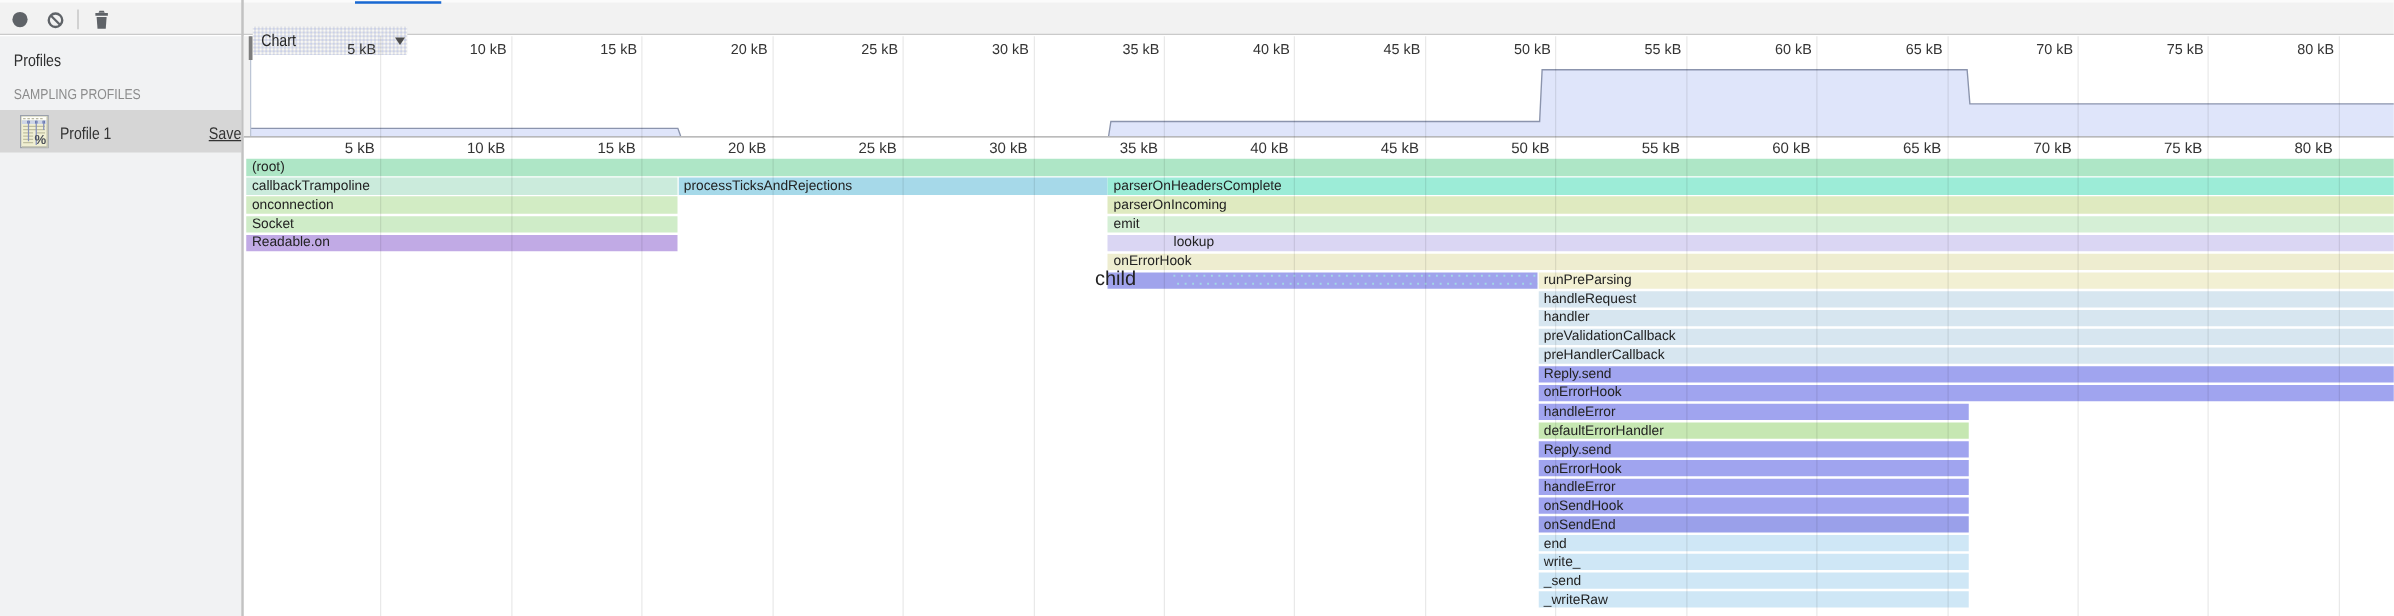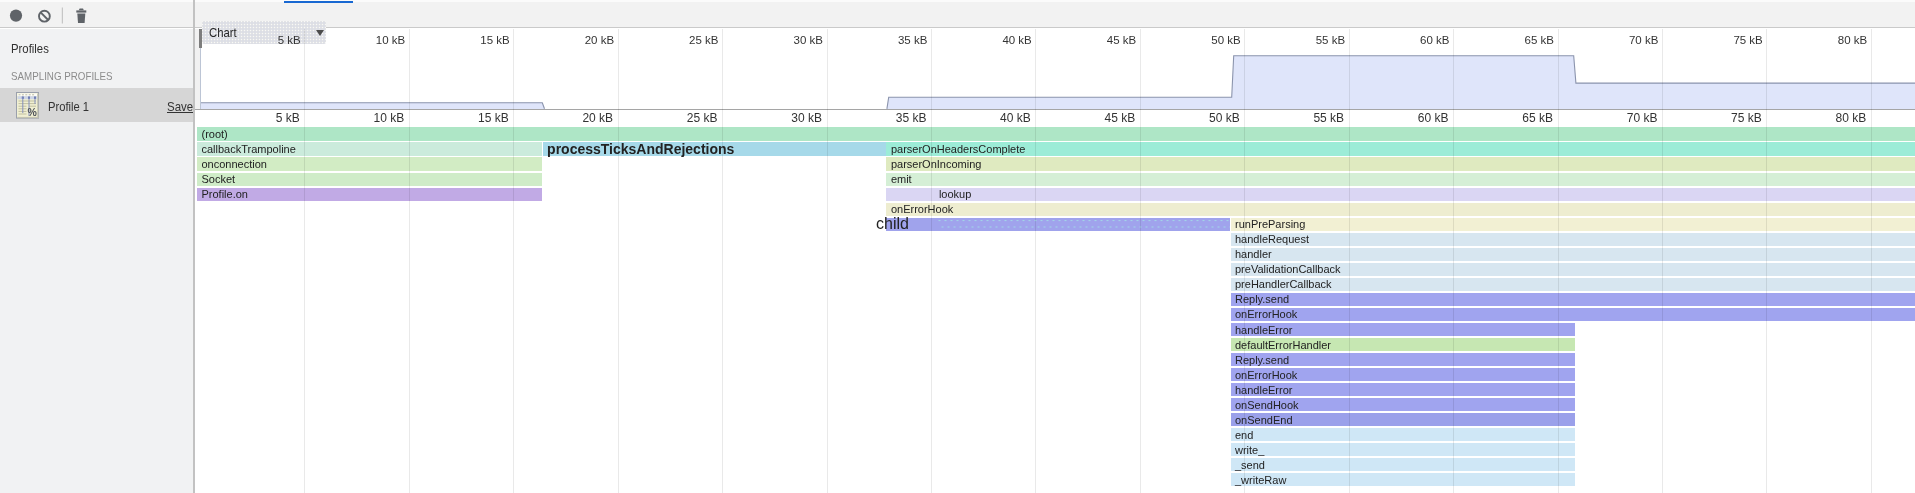--- a/index.html
+++ b/index.html
@@ -98,33 +98,33 @@
 <div class="abs" style="left:1378.5px;top:111.3px;width:70px;height:14px;font-size:12px;color:#333;text-align:right;">60 kB</div>
 <div class="abs" style="left:1483.0px;top:111.3px;width:70px;height:14px;font-size:12px;color:#333;text-align:right;">65 kB</div>
 <div class="abs" style="left:1587.4px;top:111.3px;width:70px;height:14px;font-size:12px;color:#333;text-align:right;">70 kB</div>
 <div class="abs" style="left:1691.8px;top:111.3px;width:70px;height:14px;font-size:12px;color:#333;text-align:right;">75 kB</div>
 <div class="abs" style="left:1796.2px;top:111.3px;width:70px;height:14px;font-size:12px;color:#333;text-align:right;">80 kB</div>
 <div class="abs" style="left:197.0px;top:127.4px;width:1718.0px;height:13.5px;background-color:#aee6c6;"></div>
 <div class="abs" style="left:201.5px;top:128.2px;height:13.5px;font-size:11px;line-height:12.5px;color:#222;white-space:nowrap;z-index:6;">(root)</div>
 <div class="abs" style="left:197.0px;top:142.4px;width:344.8px;height:13.5px;background-color:#cbebdc;"></div>
 <div class="abs" style="left:201.5px;top:143.2px;height:13.5px;font-size:11px;line-height:12.5px;color:#222;white-space:nowrap;z-index:6;">callbackTrampoline</div>
 <div class="abs" style="left:542.6px;top:142.4px;width:343.8px;height:13.5px;background-color:#a6d9e9;"></div>
-<div class="abs" style="left:547.1px;top:143.2px;height:13.5px;font-size:14px;line-height:12.5px;color:#222;white-space:nowrap;z-index:6;font-weight:bold;">processTicksAndRejections</div>
+<div class="abs" style="left:547.1px;top:143.2px;height:13.5px;font-size:11px;line-height:12.5px;color:#222;white-space:nowrap;z-index:6;">processTicksAndRejections</div>
 <div class="abs" style="left:886.4px;top:142.4px;width:1028.6px;height:13.5px;background-color:#9cecd7;"></div>
 <div class="abs" style="left:890.9px;top:143.2px;height:13.5px;font-size:11px;line-height:12.5px;color:#222;white-space:nowrap;z-index:6;">parserOnHeadersComplete</div>
 <div class="abs" style="left:197.0px;top:157.4px;width:344.8px;height:13.5px;background-color:#d2ecc4;"></div>
 <div class="abs" style="left:201.5px;top:158.2px;height:13.5px;font-size:11px;line-height:12.5px;color:#222;white-space:nowrap;z-index:6;">onconnection</div>
 <div class="abs" style="left:886.4px;top:157.4px;width:1028.6px;height:13.5px;background-color:#dfeac0;"></div>
 <div class="abs" style="left:890.9px;top:158.2px;height:13.5px;font-size:11px;line-height:12.5px;color:#222;white-space:nowrap;z-index:6;">parserOnIncoming</div>
 <div class="abs" style="left:197.0px;top:172.5px;width:344.8px;height:13.5px;background-color:#cfecc8;"></div>
 <div class="abs" style="left:201.5px;top:173.3px;height:13.5px;font-size:11px;line-height:12.5px;color:#222;white-space:nowrap;z-index:6;">Socket</div>
 <div class="abs" style="left:886.4px;top:172.5px;width:1028.6px;height:13.5px;background-color:#d5efd6;"></div>
 <div class="abs" style="left:890.9px;top:173.3px;height:13.5px;font-size:11px;line-height:12.5px;color:#222;white-space:nowrap;z-index:6;">emit</div>
 <div class="abs" style="left:197.0px;top:187.5px;width:344.8px;height:13.5px;background-color:#c1aae5;"></div>
-<div class="abs" style="left:201.5px;top:188.3px;height:13.5px;font-size:11px;line-height:12.5px;color:#222;white-space:nowrap;z-index:6;">Profile.on</div>
+<div class="abs" style="left:201.5px;top:188.3px;height:13.5px;font-size:11px;line-height:12.5px;color:#222;white-space:nowrap;z-index:6;">Readable.on</div>
 <div class="abs" style="left:886.4px;top:187.5px;width:1028.6px;height:13.5px;background-color:#dad6f3;"></div>
 <div class="abs" style="left:890.9px;top:188.3px;height:13.5px;font-size:11px;line-height:12.5px;color:#222;white-space:nowrap;z-index:6;padding-left:48px;">lookup</div>
 <div class="abs" style="left:886.4px;top:202.5px;width:1028.6px;height:13.5px;background-color:#eeedd0;"></div>
 <div class="abs" style="left:890.9px;top:203.3px;height:13.5px;font-size:11px;line-height:12.5px;color:#222;white-space:nowrap;z-index:6;">onErrorHook</div>
 <div class="abs" style="left:886.4px;top:217.5px;width:344.1px;height:13.5px;background-color:#a0a3ec;"></div>
 <div class="abs" style="left:938px;top:218.5px;width:291.5px;height:11.5px;background-image:radial-gradient(circle, rgba(162,222,230,0.9) 0.75px, rgba(0,0,0,0) 0.95px),radial-gradient(circle, rgba(162,222,230,0.9) 0.75px, rgba(0,0,0,0) 0.95px);background-size:6px 11.5px,6px 11.5px;background-position:1.5px 3px,4.5px 7.6px;"></div>
 <div class="abs" style="left:876px;top:218.3px;height:13.5px;font-size:16px;line-height:12.5px;color:#222;white-space:nowrap;z-index:6;">child</div>
 <div class="abs" style="left:1230.5px;top:217.5px;width:684.5px;height:13.5px;background-color:#f2f0d3;"></div>
 <div class="abs" style="left:1235.0px;top:218.3px;height:13.5px;font-size:11px;line-height:12.5px;color:#222;white-space:nowrap;z-index:6;">runPreParsing</div>
 <div class="abs" style="left:1230.5px;top:232.5px;width:684.5px;height:13.5px;background-color:#d7e6f0;"></div>

